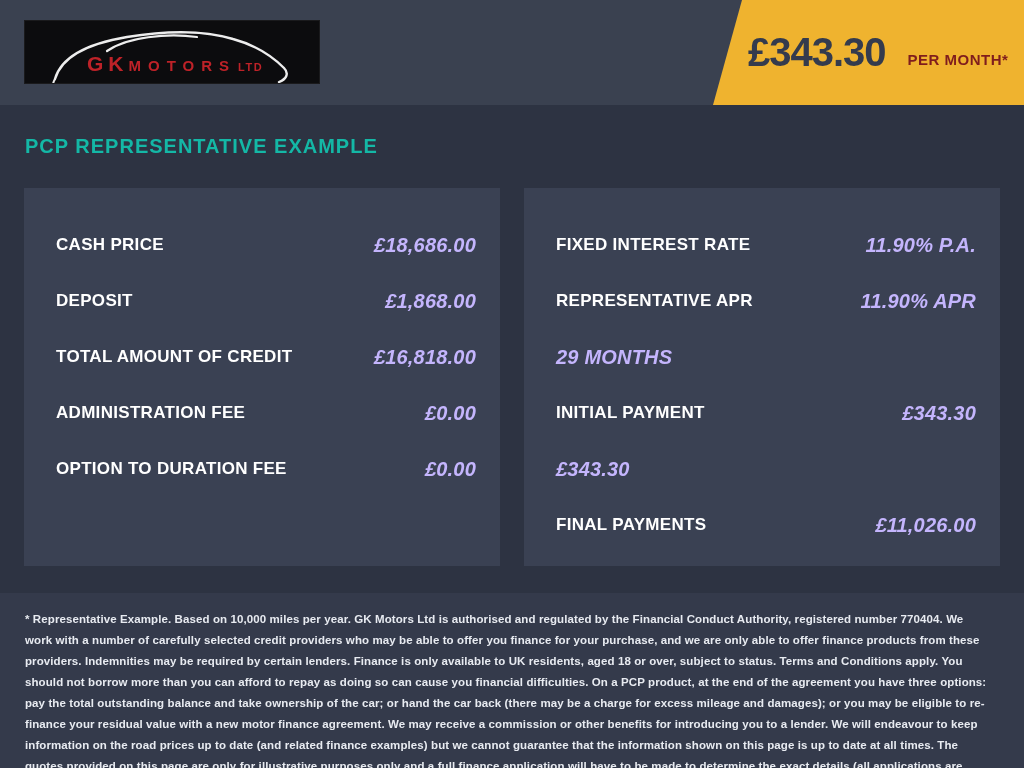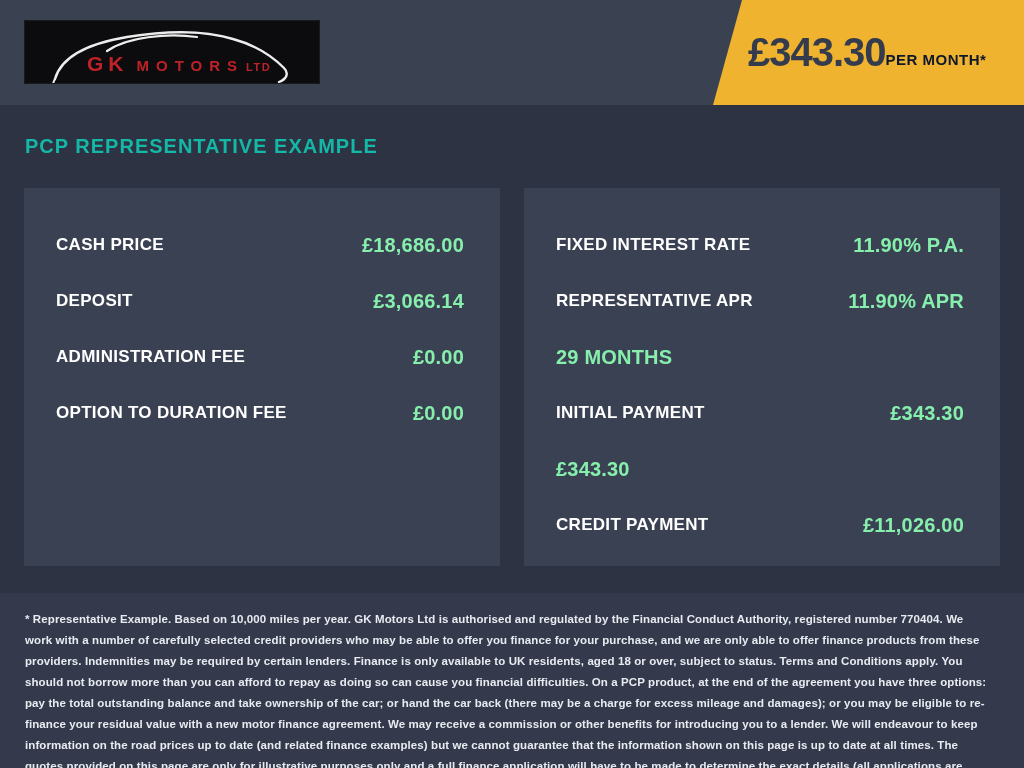--- a/index.html
+++ b/index.html
@@ -28,41 +28,41 @@
   }
   .logo svg { position: absolute; left: 0; top: 0; }
   .logo-text {
     position: absolute;
     left: 62px; bottom: 7px;
     display: flex; align-items: baseline;
     color: #BE2228;
     white-space: nowrap;
   }
   .logo-gk   { font-size: 21px; font-weight: bold; letter-spacing: 5px; }
-  .logo-motors { font-size: 15px; font-weight: bold; letter-spacing: 7px; margin-left: 8px; }
+  .logo-motors { font-size: 15px; font-weight: bold; letter-spacing: 7px; }
   .logo-ltd  { font-size: 11px; font-weight: bold; letter-spacing: 1.5px; margin-left: 2px; }
 
   .price-banner {
     position: absolute;
     right: 0; top: 0;
     width: 324px; height: 105px;
     background: #EFB32F;
     clip-path: polygon(42px 0, 100% 0, 100% 100%, 13px 100%);
     display: flex; align-items: center;
   }
   .banner-amount {
     margin-left: 48px;
     font-size: 40px; font-weight: bold;
     color: #343B4D;
     letter-spacing: -1px;
   }
   .banner-period {
-    margin-top: 14px;
+    margin-left: 22px; margin-top: 14px;
     font-size: 15px; font-weight: bold;
-    color: #0f172a;
+    color: #7f1d1d;
     letter-spacing: 0.5px;
   }
 
   
   .main { height: 488px; background: #2D3342; }
   .page-title {
     margin: 0;
     padding: 30px 0 0 25px;
     font-size: 20px; font-weight: bold;
     color: #14b8a6;
@@ -71,37 +71,38 @@
   .panels {
     display: flex;
     gap: 24px;
     margin: 30px 24px 0 24px;
   }
   .panel {
     flex: 1;
     height: 378px;
     box-sizing: border-box;
     background: #3A4153;
-    padding: 29px 36px 13px 32px;
+    padding: 29px 24px 13px 32px;
   }
   .finance-row {
     height: 56px;
     display: flex;
     justify-content: space-between;
     align-items: center;
   }
   .finance-label {
     color: #FFFFFF;
     font-size: 17px; font-weight: bold;
     letter-spacing: 0.3px;
   }
   .finance-value {
-    color: #86efac;
+    color: #c4b5fd;
     font-size: 20px; font-weight: bold;
     letter-spacing: 0.2px;
+    font-style: italic;
   }
 
   
   .footer {
     height: 175px;
     box-sizing: border-box;
     background: #343A4B;
     padding: 16px 25px 0 25px;
   }
   .disclaimer {
@@ -145,21 +146,25 @@
 
     <section class="panels">
 
       <div class="panel">
         <div class="finance-row">
           <span class="finance-label">CASH PRICE</span>
           <span class="finance-value">£18,686.00</span>
         </div>
         <div class="finance-row">
           <span class="finance-label">DEPOSIT</span>
-          <span class="finance-value">£3,066.14</span>
+          <span class="finance-value">£1,868.00</span>
+        </div>
+        <div class="finance-row">
+          <span class="finance-label">TOTAL AMOUNT OF CREDIT</span>
+          <span class="finance-value">£16,818.00</span>
         </div>
         <div class="finance-row">
           <span class="finance-label">ADMINISTRATION FEE</span>
           <span class="finance-value">£0.00</span>
         </div>
         <div class="finance-row">
           <span class="finance-label">OPTION TO DURATION FEE</span>
           <span class="finance-value">£0.00</span>
         </div>
       </div>
@@ -177,21 +182,21 @@
           <span class="finance-value">29 MONTHS</span>
         </div>
         <div class="finance-row">
           <span class="finance-label">INITIAL PAYMENT</span>
           <span class="finance-value">£343.30</span>
         </div>
         <div class="finance-row">
           <span class="finance-value">£343.30</span>
         </div>
         <div class="finance-row">
-          <span class="finance-label">CREDIT PAYMENT</span>
+          <span class="finance-label">FINAL PAYMENTS</span>
           <span class="finance-value">£11,026.00</span>
         </div>
       </div>
 
     </section>
   </main>
 
   <footer class="footer">
     <p class="disclaimer">* Representative Example. Based on 10,000 miles per year. GK Motors Ltd is authorised and regulated by the Financial Conduct Authority, registered number 770404. We work with a number of carefully selected credit providers who may be able to offer you finance for your purchase, and we are only able to offer finance products from these providers. Indemnities may be required by certain lenders. Finance is only available to UK residents, aged 18 or over, subject to status. Terms and Conditions apply. You should not borrow more than you can afford to repay as doing so can cause you financial difficulties. On a PCP product, at the end of the agreement you have three options: pay the total outstanding balance and take ownership of the car; or hand the car back (there may be a charge for excess mileage and damages); or you may be eligible to re-finance your residual value with a new motor finance agreement. We may receive a commission or other benefits for introducing you to a lender. We will endeavour to keep information on the road prices up to date (and related finance examples) but we cannot guarantee that the information shown on this page is up to date at all times. The quotes provided on this page are only for illustrative purposes only and a full finance application will have to be made to determine the exact details (all applications are subject to an underwriting decision and are subject to status). GK Motors Ltd acts as a credit broker and not a lender. Address: 15 Millway, Mansfield Woodhouse, NG19 9BG</p>
   </footer>

